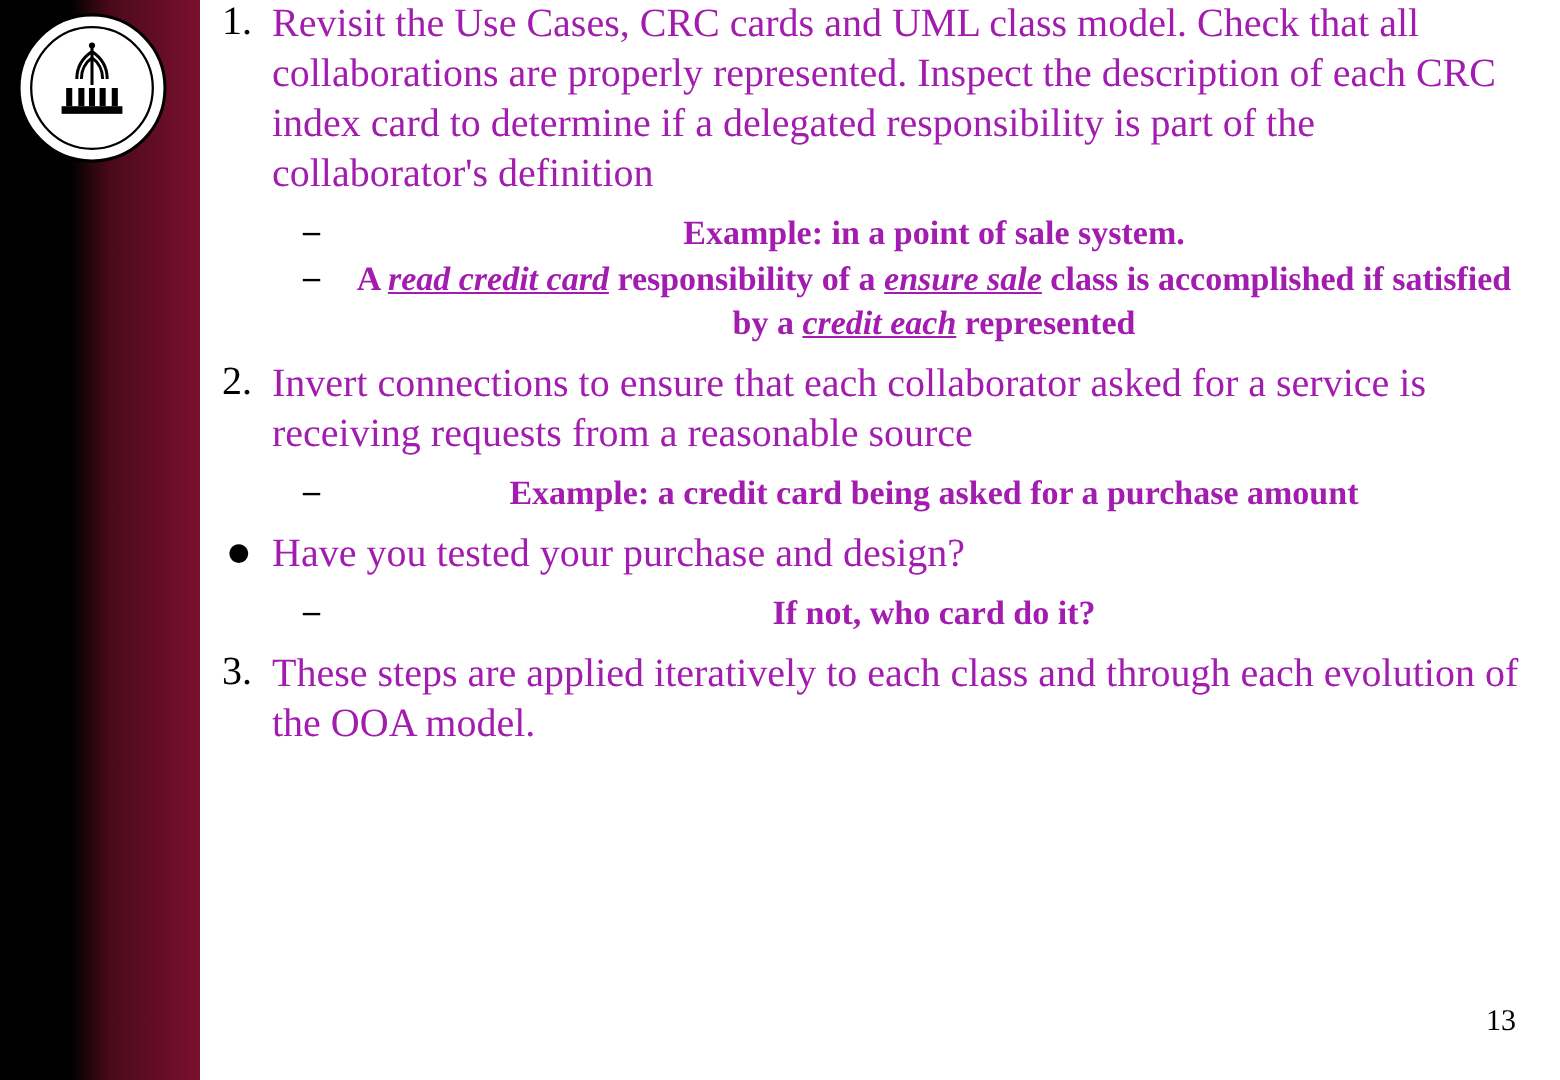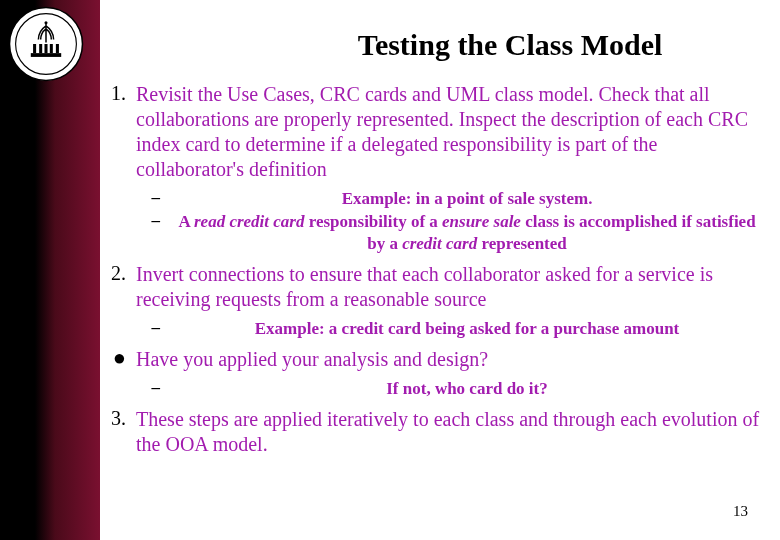--- a/index.html
+++ b/index.html
@@ -80,24 +80,24 @@
     font-size: 17px;
     font-weight: bold;
     padding-right: 10px;
   }
   .sub .body {
     font-size: 17px;
     font-weight: bold;
     line-height: 1.25;
     text-align: center;
   }
-  .em { font-style: italic; }
+  .em { font-style: italic; text-decoration: underline; }
   .pagenum {
     position: absolute;
-    right: 32px;
+    right: 22px;
     bottom: 20px;
     font-size: 15px;
     color: #000;
   }
 </style>
 </head>
 <body>
 
 <div class="sidebar">
   <div class="logo">
@@ -113,55 +113,54 @@
         <rect x="63" y="50" width="4" height="12"></rect>
         <path d="M50 22 L50 48 M50 26 C44 30 40 36 40 44 M50 26 C56 30 60 36 60 44 M50 30 C46 33 43 38 43 44 M50 30 C54 33 57 38 57 44" stroke="#000" stroke-width="2" fill="none"></path>
         <circle cx="50" cy="22" r="2"></circle>
       </g>
     </svg>
   </div>
 </div>
 
 <div class="content">
 
-  <h1 class="title">Testing the Class Model</h1>
 
   <ul class="list">
 
     <li class="item">
       <div class="marker">1.</div>
       <div class="body">Revisit the Use Cases, CRC cards and UML class model. Check that all collaborations are properly represented. Inspect the description of each CRC index card to determine if a delegated responsibility is part of the collaborator's definition</div>
     </li>
     <ul class="sub">
       <li class="item">
         <div class="marker">–</div>
         <div class="body">Example: in a point of sale system.</div>
       </li>
       <li class="item">
         <div class="marker">–</div>
         <div class="body">
-          <span>A </span><span class="em">read credit card</span><span> responsibility of a </span><span class="em">ensure sale</span><span> class is accomplished if satisfied by a </span><span class="em">credit card</span><span> represented</span>
+          <span>A </span><span class="em">read credit card</span><span> responsibility of a </span><span class="em">ensure sale</span><span> class is accomplished if satisfied by a </span><span class="em">credit each</span><span> represented</span>
         </div>
       </li>
     </ul>
 
     <li class="item">
       <div class="marker">2.</div>
       <div class="body">Invert connections to ensure that each collaborator asked for a service is receiving requests from a reasonable source</div>
     </li>
     <ul class="sub">
       <li class="item">
         <div class="marker">–</div>
         <div class="body">Example: a credit card being asked for a purchase amount</div>
       </li>
     </ul>
 
     <li class="item">
       <div class="marker dot">●</div>
-      <div class="body">Have you applied your analysis and design?</div>
+      <div class="body">Have you tested your purchase and design?</div>
     </li>
     <ul class="sub">
       <li class="item">
         <div class="marker">–</div>
         <div class="body">If not, who card do it?</div>
       </li>
     </ul>
 
     <li class="item">
       <div class="marker">3.</div>

